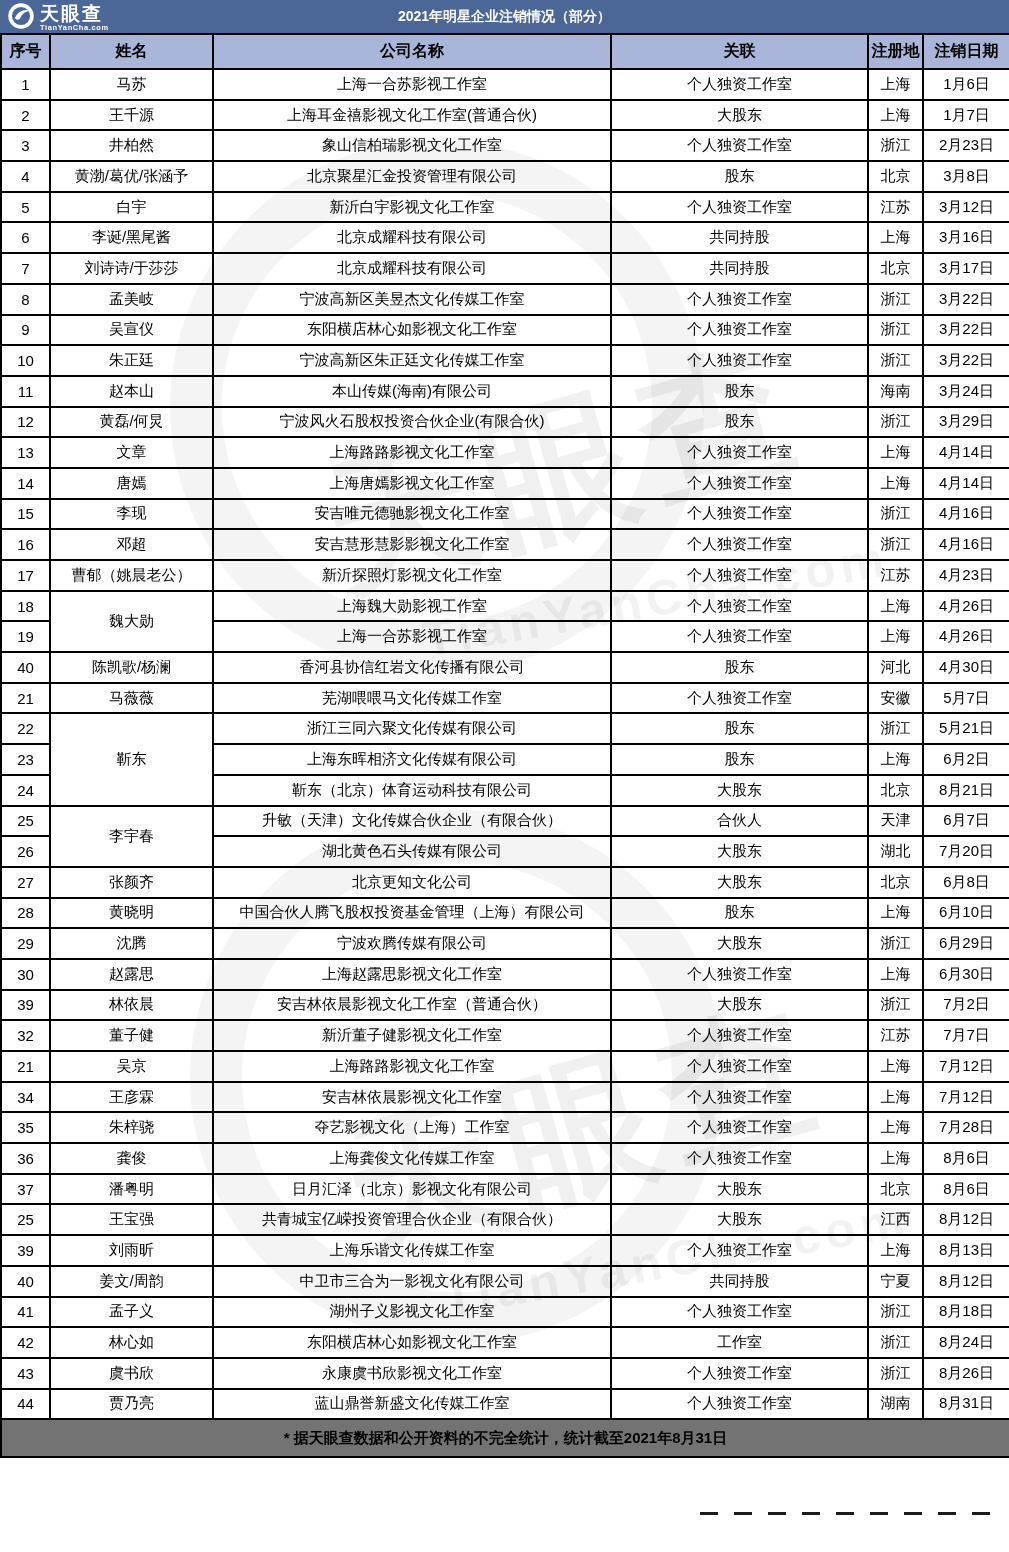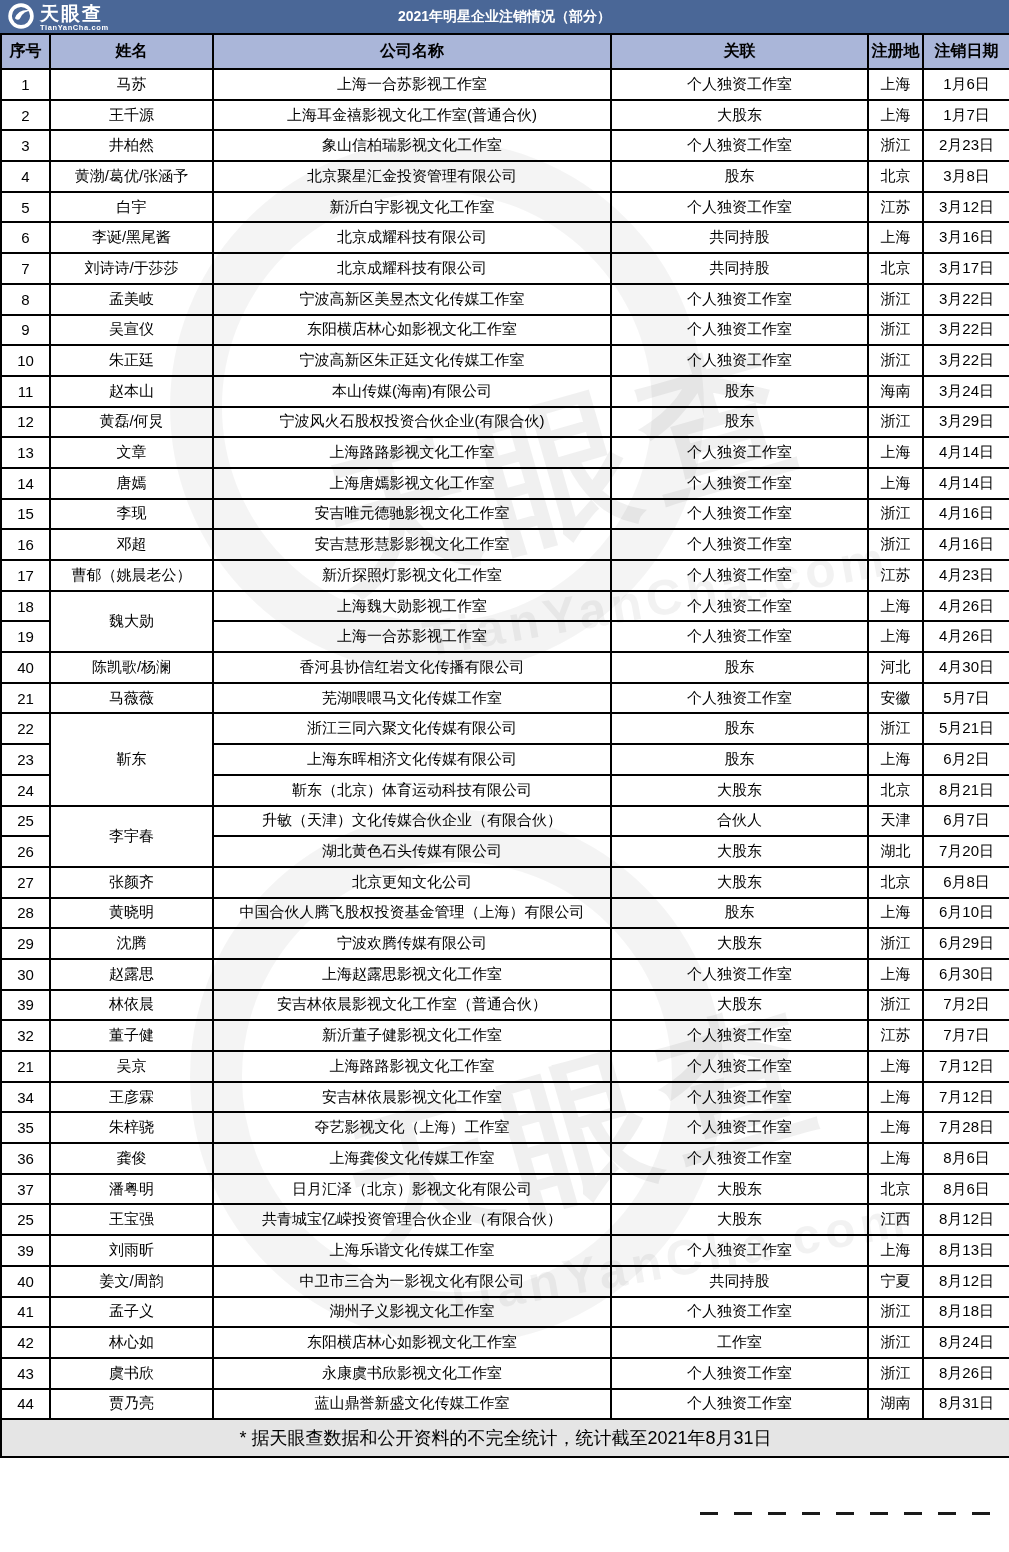--- a/index.html
+++ b/index.html
@@ -34,21 +34,21 @@
   table.main {
     position:relative; z-index:2; width:1009px; border-collapse:collapse;
     table-layout:fixed; background:transparent;
   }
   table.main th, table.main td {
     border:2px solid #000; text-align:center; vertical-align:middle;
     padding:0 2px; overflow:hidden; color:#000;
   }
   thead th { background:#aab6d9; height:33px; font-size:16px; font-weight:bold; }
   tbody td { height:28.7px; font-size:15px; background:transparent; }
-  tfoot td { height:36px; font-size:18px; background:#e5e5e5; }
+  tfoot td { height:36px; font-size:15px; background:#737373;font-weight:bold; }
   
   .clip-dashes {
     position:absolute; left:700px; top:1512px; width:306px; height:3px; z-index:3;
     background:repeating-linear-gradient(90deg,#1a1a1a 0 18px, transparent 18px 34px);
   }
 </style>
 </head>
 <body>
 
 <div class="page">

